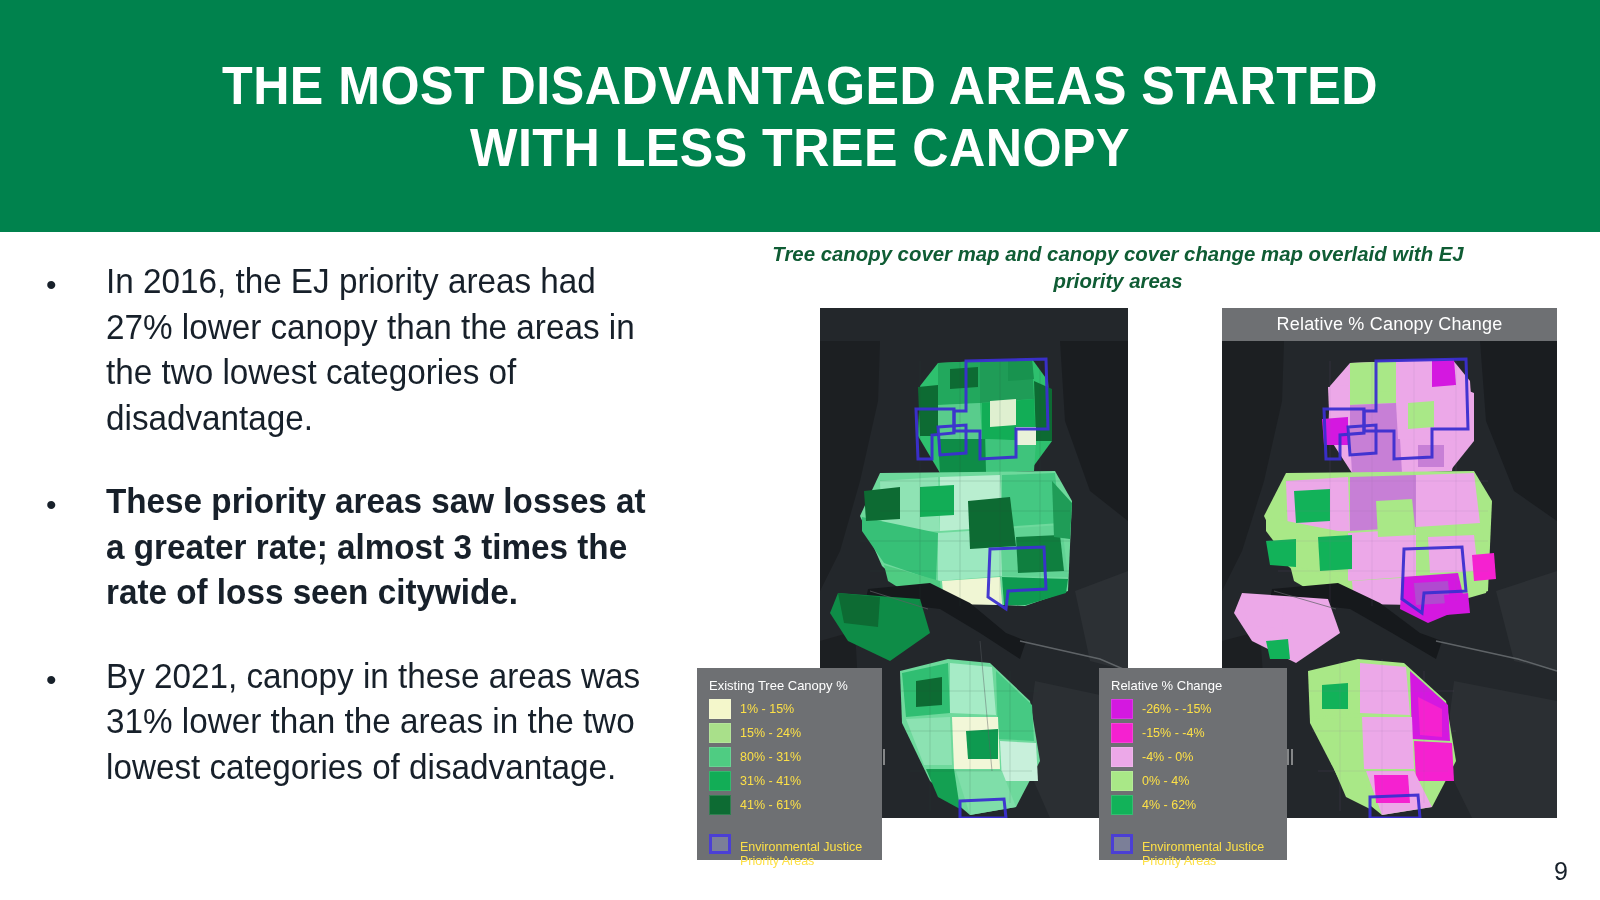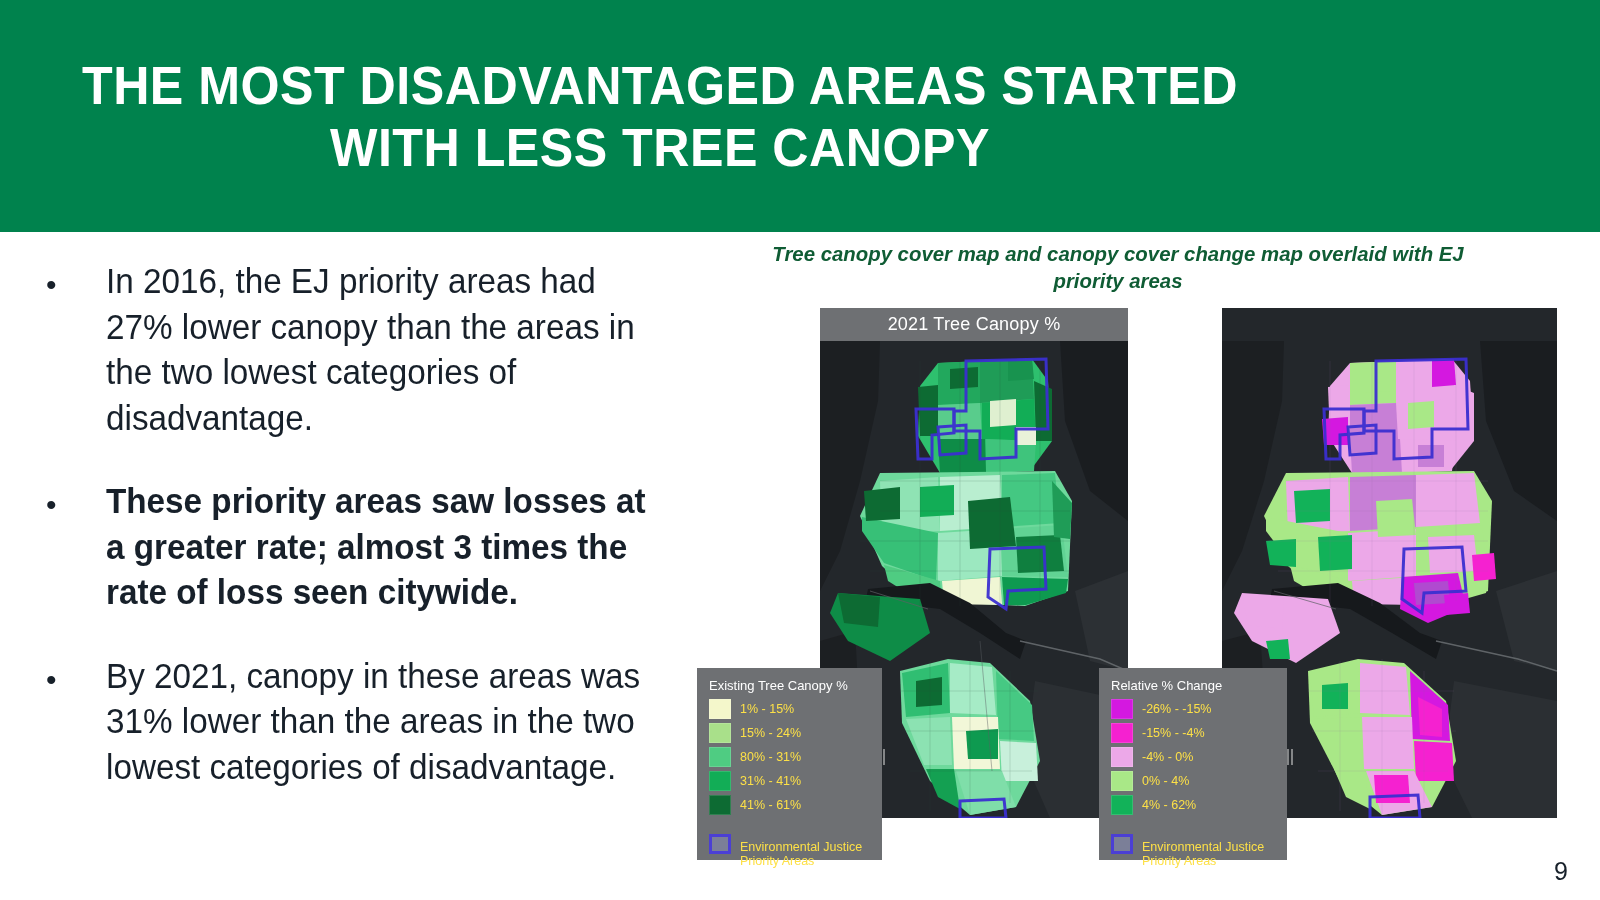--- a/index.html
+++ b/index.html
@@ -6,21 +6,21 @@
   body{
     width:1600px;height:900px;overflow:hidden;background:#ffffff;
     font-family:"Liberation Sans", sans-serif;
     position:relative;
   }
 
   
   .header-band{
     position:absolute;left:0;top:0;width:1600px;height:232px;
     background:#00824d;
-    display:flex;align-items:center;
+    display:flex;align-items:center;justify-content:center;
   }
   .slide-title{
     color:#ffffff;
     font-family:"Liberation Sans", sans-serif;
     font-weight:bold;
     font-size:54px;
     line-height:1.15;
     letter-spacing:0.5px;
     text-align:center;
     margin:0;
@@ -145,21 +145,20 @@
   <div class="bullet-row">
     <span class="bullet-dot" style="color: rgb(23, 32, 42);">•</span>
     <span class="bullet-text" style="color: rgb(23, 32, 42);">By 2021, canopy in these areas was 31% lower than the areas in the two lowest categories of disadvantage.</span>
   </div>
 
 </div>
 
 <div class="maps-caption" style="color: rgb(15, 92, 52);">Tree canopy cover map and canopy cover change map overlaid with EJ priority areas</div>
 
 <div class="map-panel map-panel-left">
-  <div class="map-titlebar">2021 Tree Canopy %</div>
   <div class="map-canvas">
     <svg viewBox="0 0 308 477" preserveAspectRatio="none">
       <rect x="0" y="0" width="308" height="477" fill="#23272b"></rect>
 
       <path d="M0,0 L60,0 L58,60 L40,140 L20,210 L0,250 Z" fill="#1c1f22"></path>
       <path d="M240,0 L308,0 L308,180 L270,150 L245,80 Z" fill="#1a1d20"></path>
       <path d="M255,250 L308,230 L308,330 L270,320 Z" fill="#2c3034"></path>
       <path d="M0,300 L35,290 L40,380 L10,430 L0,420 Z" fill="#1c1f22"></path>
       <path d="M215,340 L308,360 L308,477 L230,477 L205,420 Z" fill="#2b2f33"></path>
 
@@ -234,20 +233,21 @@
       </g>
 
       <g stroke="#d8d8d8" stroke-width="1.2" opacity="0.9">
         <path d="M56,408 V424 M60,408 V424 M64,408 V424"></path>
       </g>
     </svg>
   </div>
 </div>
 
 <div class="map-panel map-panel-right">
+  <div class="map-titlebar">Relative % Canopy Change</div>
   <div class="map-canvas">
     <svg viewBox="0 0 335 477" preserveAspectRatio="none">
       <rect x="0" y="0" width="335" height="477" fill="#23272b"></rect>
       <path d="M0,0 L62,0 L60,60 L42,140 L20,210 L0,250 Z" fill="#1c1f22"></path>
       <path d="M258,0 L335,0 L335,180 L292,150 L264,80 Z" fill="#1a1d20"></path>
       <path d="M274,250 L335,230 L335,330 L292,320 Z" fill="#2c3034"></path>
       <path d="M0,300 L38,290 L44,380 L12,430 L0,420 Z" fill="#1c1f22"></path>
       <path d="M232,340 L335,360 L335,477 L250,477 L222,420 Z" fill="#2b2f33"></path>
 
       <g>

